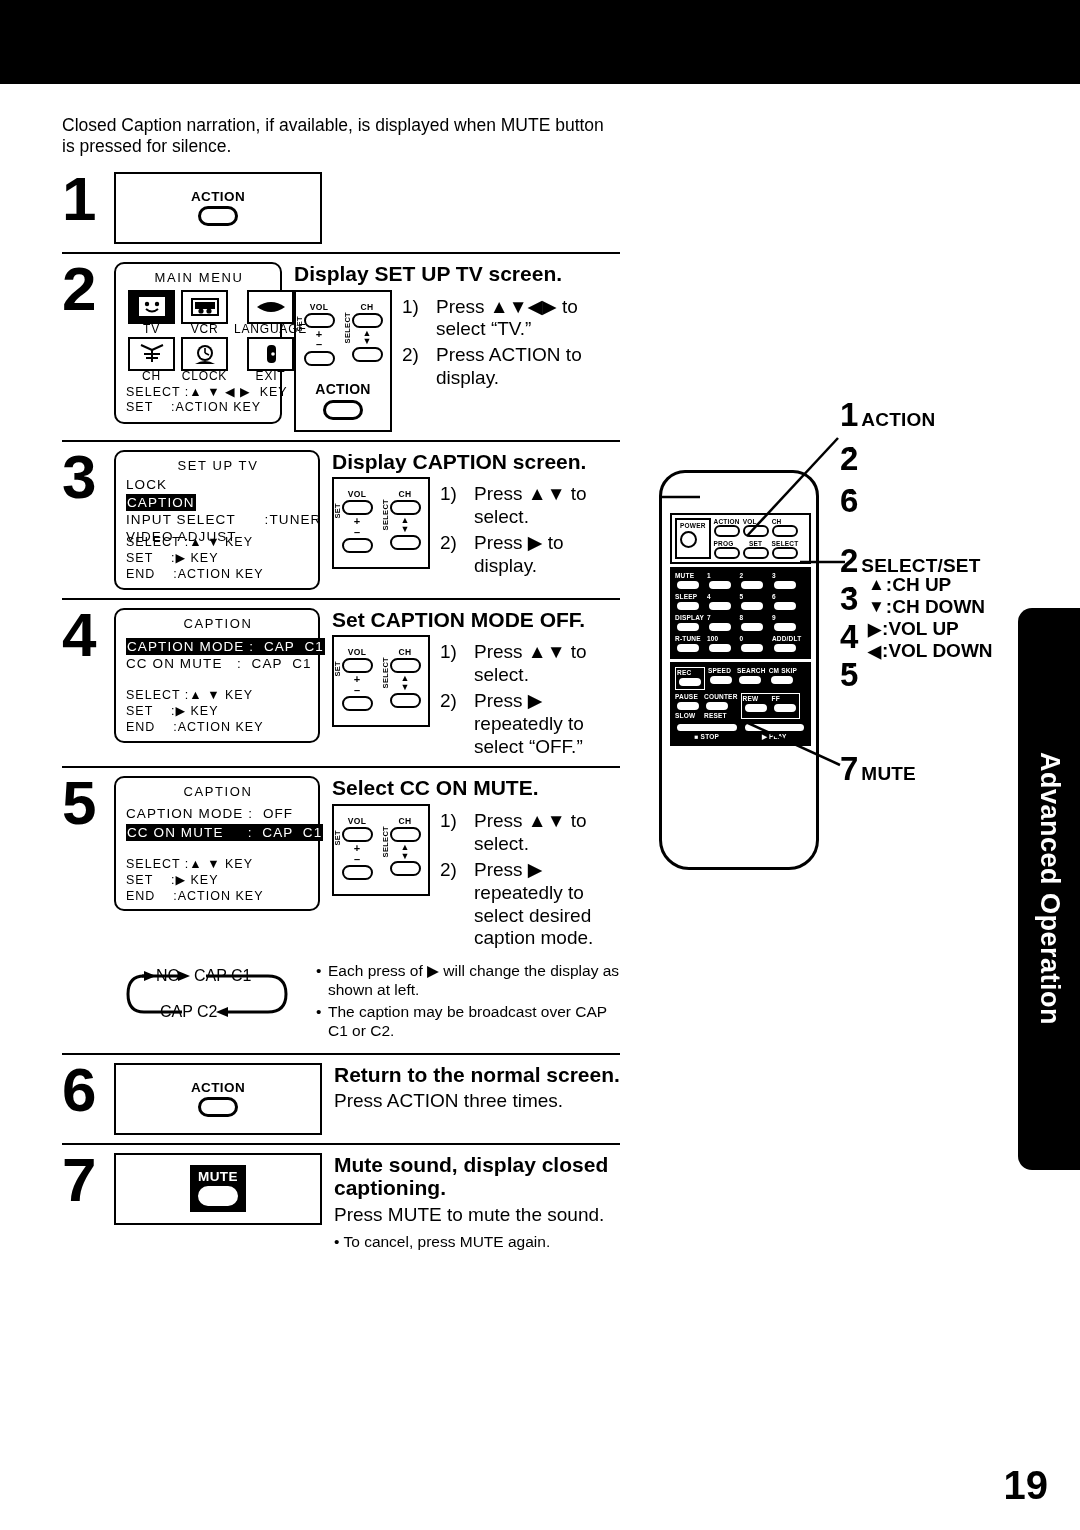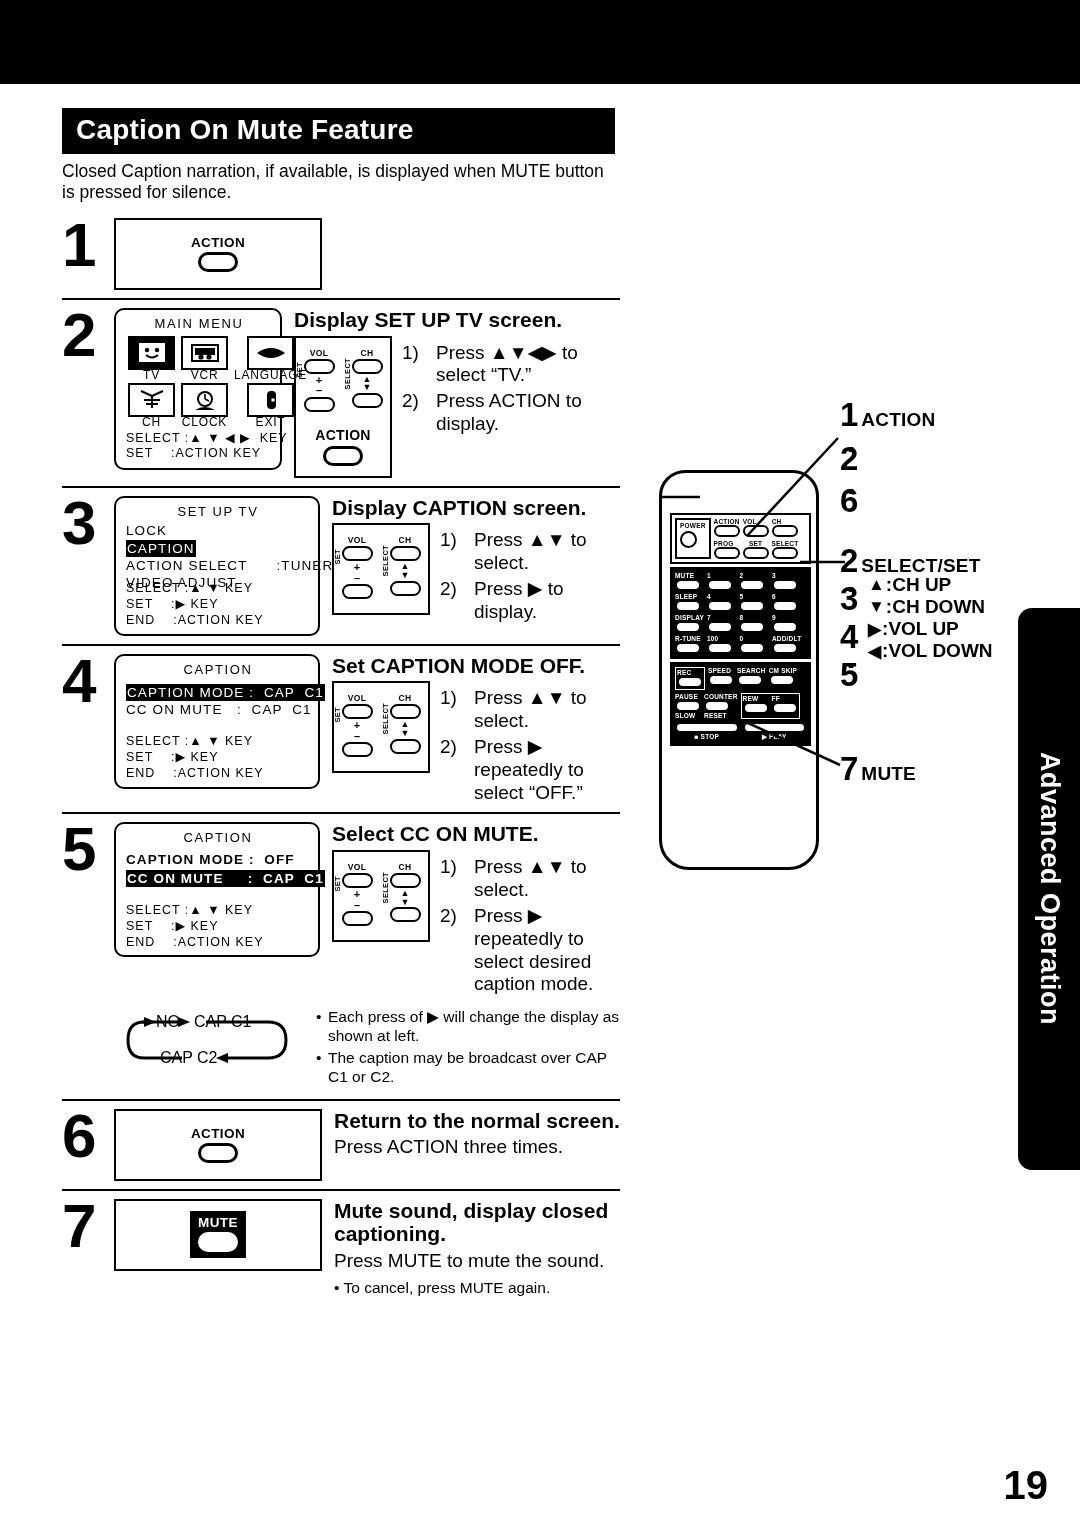--- a/index.html
+++ b/index.html
@@ -161,21 +161,20 @@
 </style>
 </head>
 <body>
 
 <div id="page">
 
   <div class="scan-band"></div>
 
   <div class="left-col">
 
-    <div class="section-title-bar">Caption On Mute Feature</div>
     <div class="intro">Closed Caption narration, if available, is displayed when MUTE button is pressed for silence.</div>
 
     <div class="step" style="margin-top:6px;">
       <div class="step-num">1</div>
       <div class="step-visual">
         <div class="btnbox">
           <div class="btn-label">ACTION</div>
           <div class="btn-oval"></div>
         </div>
       </div>
@@ -296,21 +295,21 @@
     <div class="divider"></div>
 
     <div class="step">
       <div class="step-num">3</div>
       <div class="step-visual">
         <div class="osd" style="width:206px;height:140px;">
           <div class="osd-title">SET UP TV</div>
           <div style="margin-top:3px;">
             <div class="osd-line">LOCK</div>
             <div><span class="osd-line hl">CAPTION</span></div>
-            <div class="osd-line"><span>ACTION SELECT</span>      <span>:TUNER</span></div>
+            <div class="osd-line"><span>INPUT SELECT</span>      <span>:TUNER</span></div>
             <div class="osd-line">VIDEO ADJUST</div>
           </div>
           <div style="position:absolute;left:10px;bottom:5px;">
             <div class="osd-foot">SELECT :▲ ▼ KEY</div>
             <div class="osd-foot">SET    :▶ KEY</div>
             <div class="osd-foot">END    :ACTION KEY</div>
           </div>
         </div>
       </div>
       <div class="step-text">
@@ -405,21 +404,21 @@
       </div>
     </div>
 
     <div class="divider"></div>
 
     <div class="step">
       <div class="step-num">5</div>
       <div class="step-visual">
         <div class="osd" style="width:206px;height:135px;">
           <div class="osd-title">CAPTION</div>
-          <div style="margin-top:6px;font-weight:bold;">
+          <div style="margin-top:6px;">
             <div class="osd-line"><span>CAPTION MODE</span> <span>:  OFF</span></div>
             <div><span class="osd-line hl"><span>CC ON MUTE</span>     <span>:  CAP  C1</span></span></div>
           </div>
           <div style="position:absolute;left:10px;bottom:5px;">
             <div class="osd-foot">SELECT :▲ ▼ KEY</div>
             <div class="osd-foot">SET    :▶ KEY</div>
             <div class="osd-foot">END    :ACTION KEY</div>
           </div>
         </div>
       </div>

